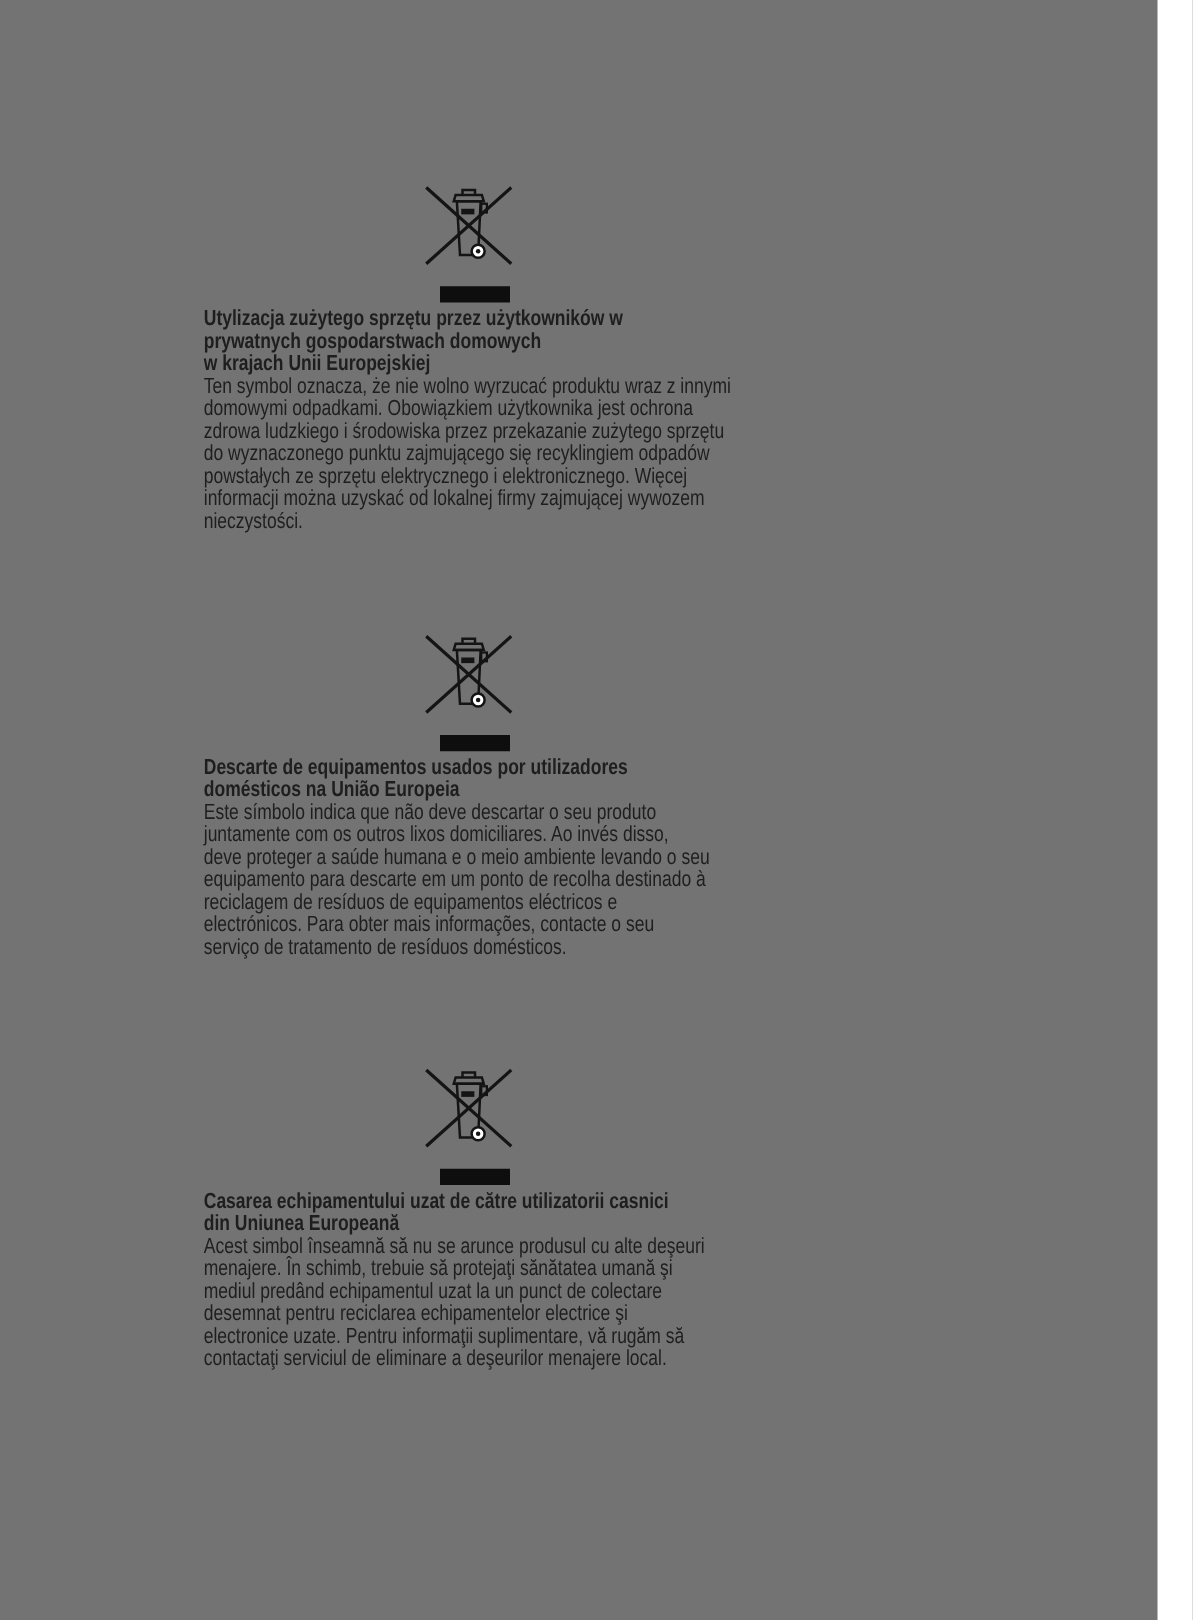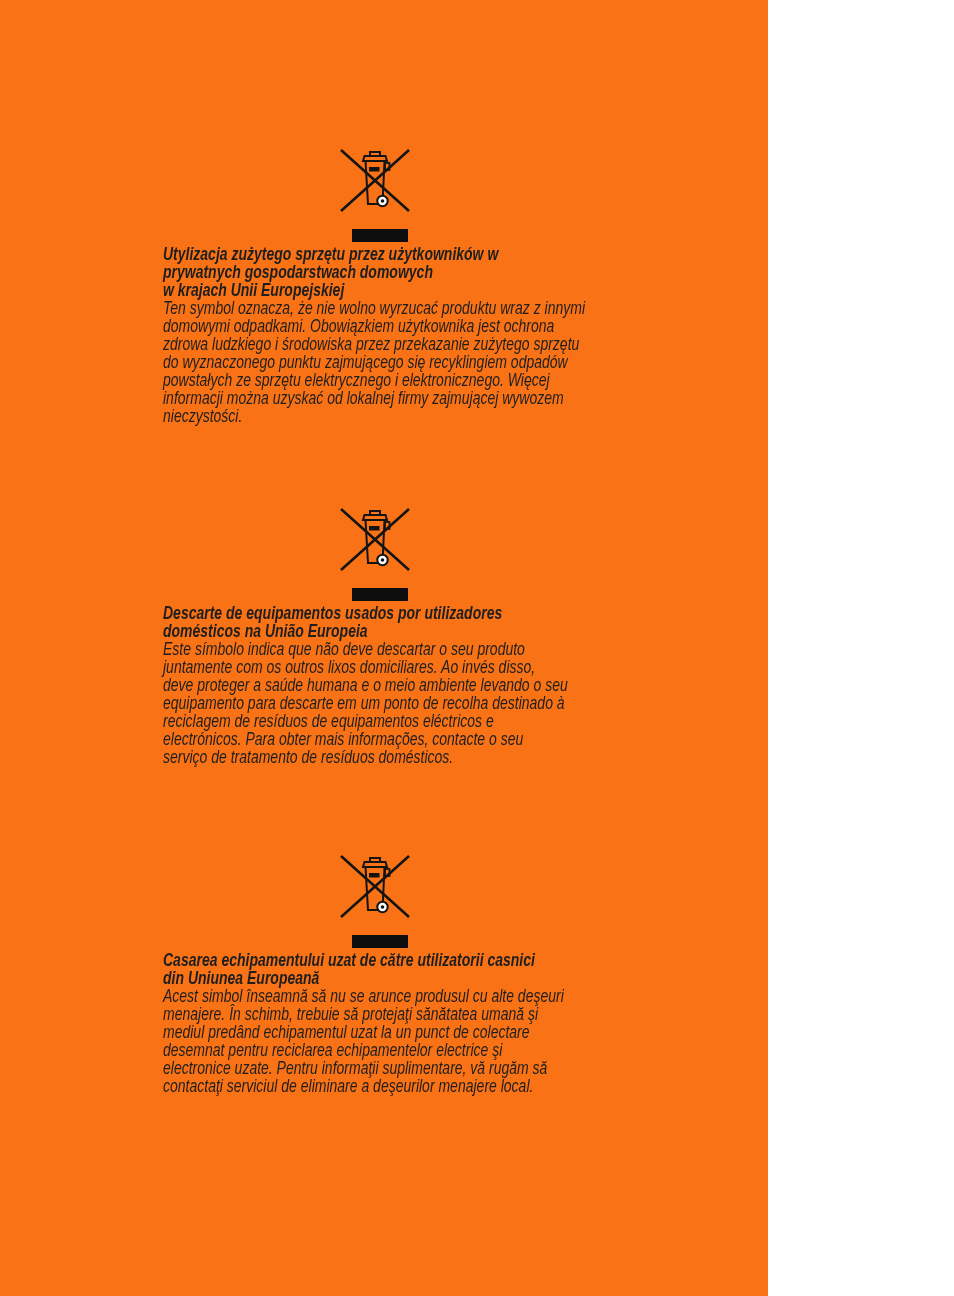--- a/index.html
+++ b/index.html
@@ -3,25 +3,24 @@
 <meta charset="utf-8">
 <style>
   html, body {
     margin: 0;
     padding: 0;
     background: #ffffff;
     font-family: "Liberation Sans", sans-serif;
   }
   #page {
     position: relative;
-    width: 768px;
+    width: 926px;
     height: 1296px;
-    background: #f97316;
+    background: #737373;
     overflow: hidden;
-    font-style: italic;
   }
   .weee-section {
     position: absolute;
     left: 0;
     width: 954px;
   }
   #section-pl { top: 146px; }
   #section-pt { top: 505px; }
   #section-ro { top: 852px; }
 

